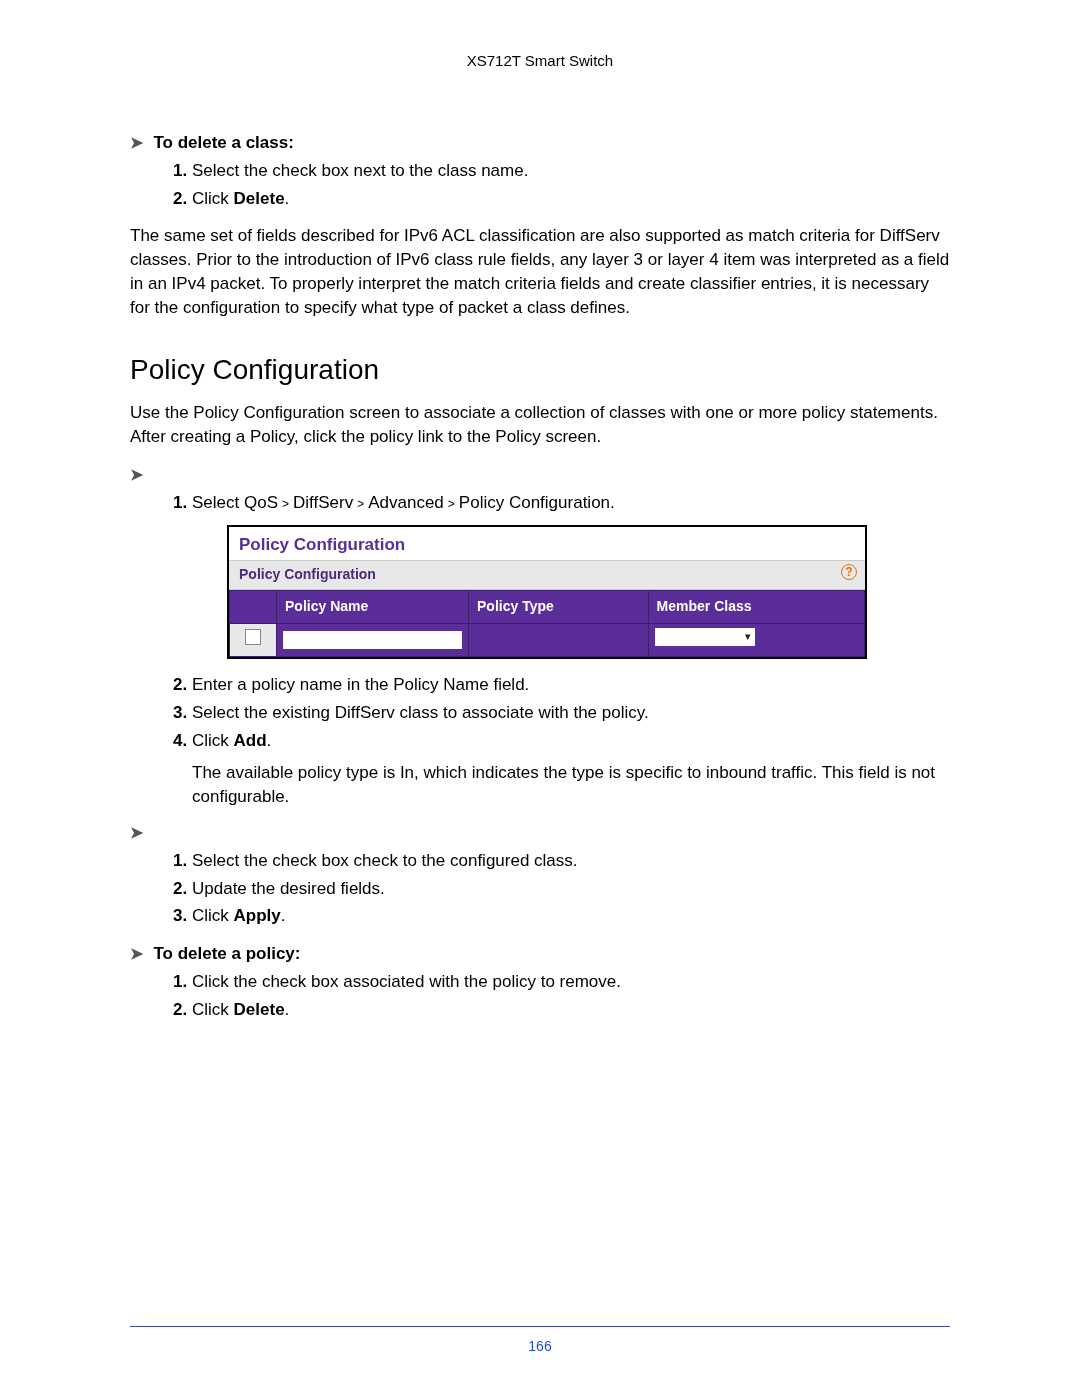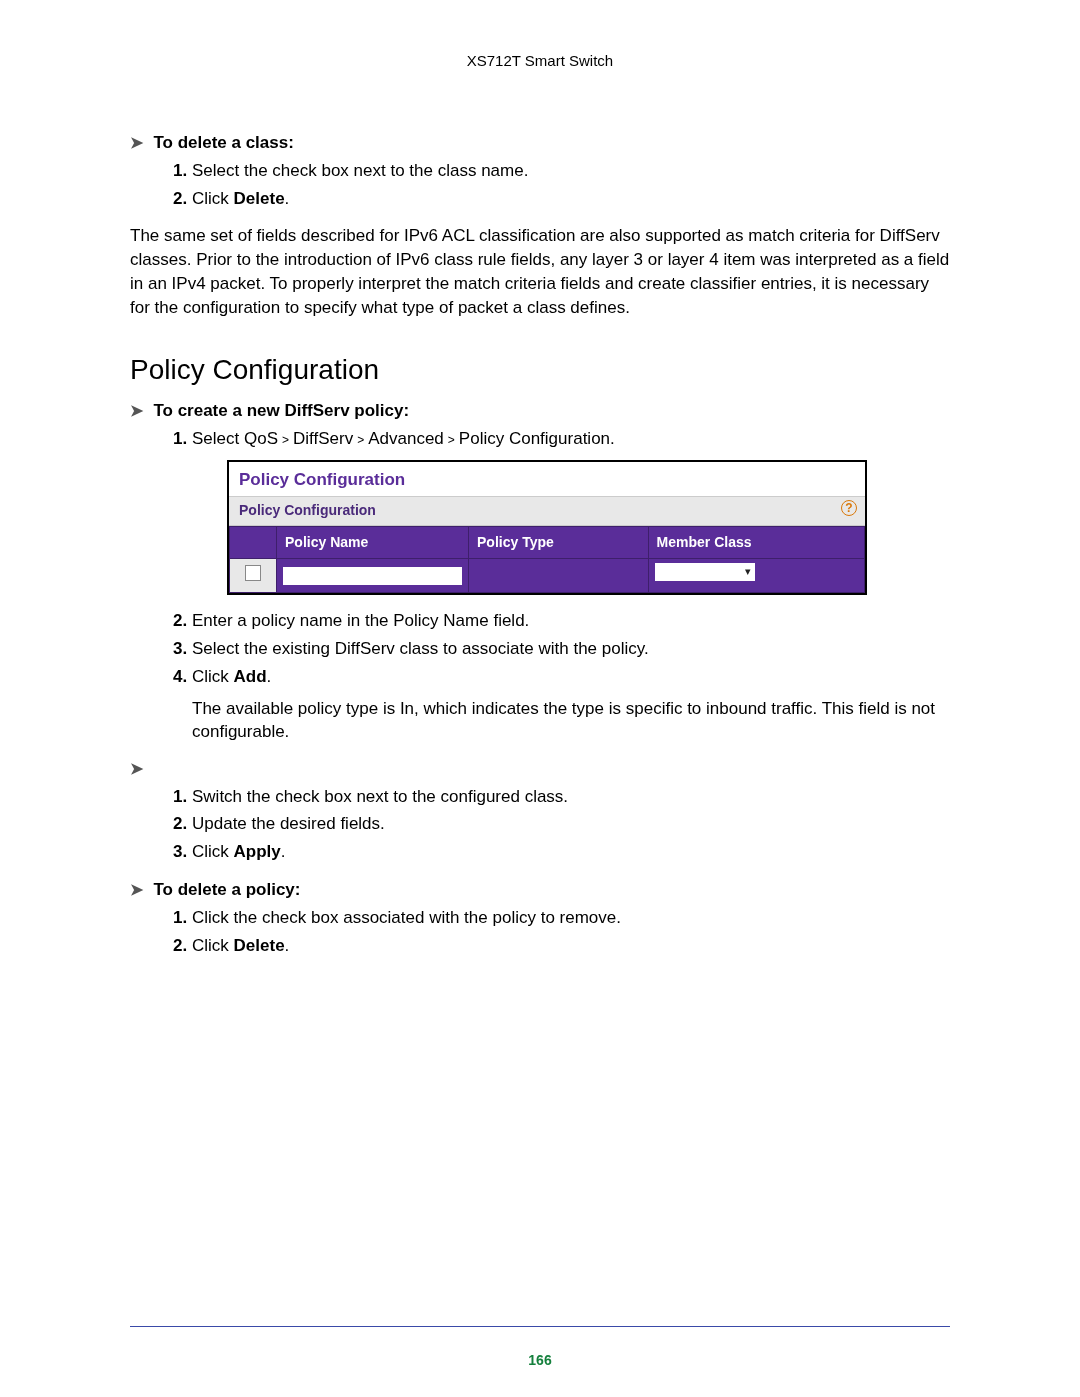--- a/index.html
+++ b/index.html
@@ -165,26 +165,26 @@
 
   .footer-rule {
     position: absolute;
     left: 130px;
     right: 130px;
     bottom: 70px;
     border-top: 1px solid #3a4aa8;
   }
   .page-num {
     position: absolute;
-    bottom: 26px;
+    bottom: 40px;
     width: 100%;
     left: 0;
     text-align: center;
-    color: #15803d;
-    font-weight: bold;
+    color: #1d4ed8;
+    font-weight: normal;
     font-size: 14px;
   }
 </style>
 </head>
 <body>
 
 <div class="page">
 
   <div class="doc-title">XS712T Smart Switch</div>
 
@@ -198,25 +198,25 @@
       <li>
         <span>Click </span><b>Delete</b><span>.</span>
       </li>
     </ol>
   </div>
 
   <p class="body">The same set of fields described for IPv6 ACL classification are also supported as match criteria for DiffServ classes. Prior to the introduction of IPv6 class rule fields, any layer 3 or layer 4 item was interpreted as a field in an IPv4 packet. To properly interpret the match criteria fields and create classifier entries, it is necessary for the configuration to specify what type of packet a class defines.</p>
 
   <h2 class="section">Policy Configuration</h2>
 
-
-  <div class="task">
-    <div class="task-head">
-      <span class="task-arrow">➤</span>
-      <span>To create a new DiffServ policy:</span>
+  <p class="body">Use the Policy Configuration screen to associate a collection of classes with one or more policy statements. After creating a Policy, click the policy link to the Policy screen.</p>
+
+  <div class="task">
+    <div class="task-head">
+      <span class="task-arrow">➤</span>
     </div>
     <ol class="steps">
       <li>
         <span>Select </span><span class="bc">QoS</span><span class="gt">&gt;</span><span class="bc">DiffServ</span><span class="gt">&gt;</span><span class="bc">Advanced</span><span class="gt">&gt;</span><span class="bc">Policy Configuration</span><span>.</span>
 
         
         <div class="ui-panel">
           <div class="ui-title">Policy Configuration</div>
           <div class="ui-subhead">
             <span>Policy Configuration</span>
@@ -249,21 +249,21 @@
         <div class="note" style="margin-left:0;">The available policy type is In, which indicates the type is specific to inbound traffic. This field is not configurable.</div>
       </li>
     </ol>
   </div>
 
   <div class="task">
     <div class="task-head">
       <span class="task-arrow">➤</span>
     </div>
     <ol class="steps">
-      <li>Switch the check box next to the configured class.</li>
+      <li>Select the check box check to the configured class.</li>
       <li>Update the desired fields.</li>
       <li>
         <span>Click </span><b>Apply</b><span>.</span>
       </li>
     </ol>
   </div>
 
   <div class="task">
     <div class="task-head">
       <span class="task-arrow">➤</span>

